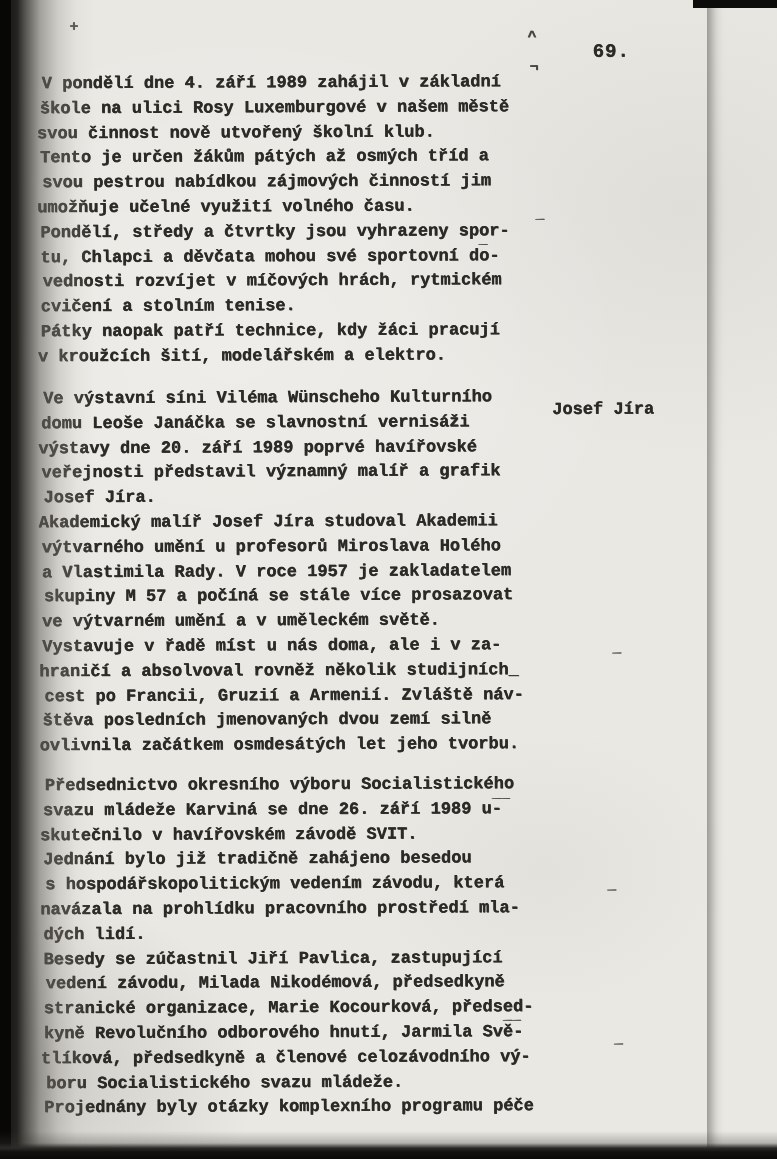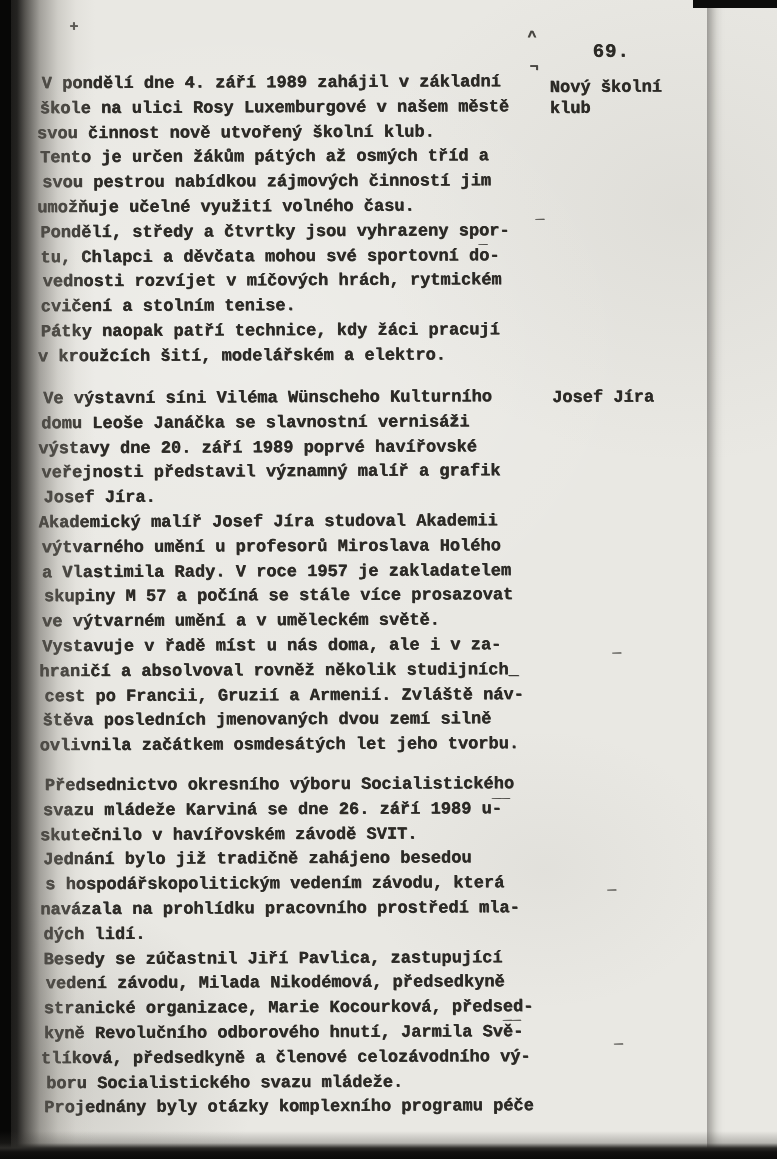--- a/index.html
+++ b/index.html
@@ -29,21 +29,21 @@
 
   .para { position:absolute; left:42px; right:0; }
   .para-0 { top:71px; }
   .para-1 { top:386px; }
   .para-2 { top:773px; }
 
   .line { display:block; height:24.8px; line-height:24.8px; font-size:17px; white-space:pre; }
   .line:nth-child(3n)   { margin-left:-3px; }
   .line:nth-child(4n+1) { margin-left:2px; }
 
-  .margin-note { position:absolute; top:2px; font-size:17px; line-height:21px; white-space:pre; }
+  .margin-note { position:absolute; top:14px; font-size:17px; line-height:21px; white-space:pre; }
   .para-0 .margin-note { left:510px; top:7px; }
   .para-1 .margin-note { left:511px; }
   .para-2 .margin-note { left:500px; }
 
   .artifact { position:absolute; font-size:15px; line-height:10px; opacity:.85; }
 
   
   .edge-left { position:absolute; top:0; bottom:0; left:0; width:95px; pointer-events:none;
     background:linear-gradient(90deg,
       #070706 0px, #070706 11px,
@@ -102,21 +102,20 @@
           <div class="line ink">Tento je určen žákům pátých až osmých tříd a</div>
           <div class="line ink">svou pestrou nabídkou zájmových činností jim</div>
           <div class="line ink">umožňuje učelné využití volného času.</div>
           <div class="line ink">Pondělí, středy a čtvrtky jsou vyhrazeny spor-</div>
           <div class="line ink">tu, Chlapci a děvčata mohou své sportovní do-</div>
           <div class="line ink">vednosti rozvíjet v míčových hrách, rytmickém</div>
           <div class="line ink">cvičení a stolním tenise.</div>
           <div class="line ink">Pátky naopak patří technice, kdy žáci pracují</div>
           <div class="line ink">v kroužcích šití, modelářském a elektro.</div>
         </div>
-        <div class="margin-note ink"><div>Nový školní</div><div>klub</div></div>
       </section>
       <section class="para para-1">
         <div>
           <div class="line ink">Ve výstavní síni Viléma Wünscheho Kulturního</div>
           <div class="line ink">domu Leoše Janáčka se slavnostní vernisáži</div>
           <div class="line ink">výstavy dne 20. září 1989 poprvé havířovské</div>
           <div class="line ink">veřejnosti představil významný malíř a grafik</div>
           <div class="line ink">Josef Jíra.</div>
           <div class="line ink">Akademický malíř Josef Jíra studoval Akademii</div>
           <div class="line ink">výtvarného umění u profesorů Miroslava Holého</div>

